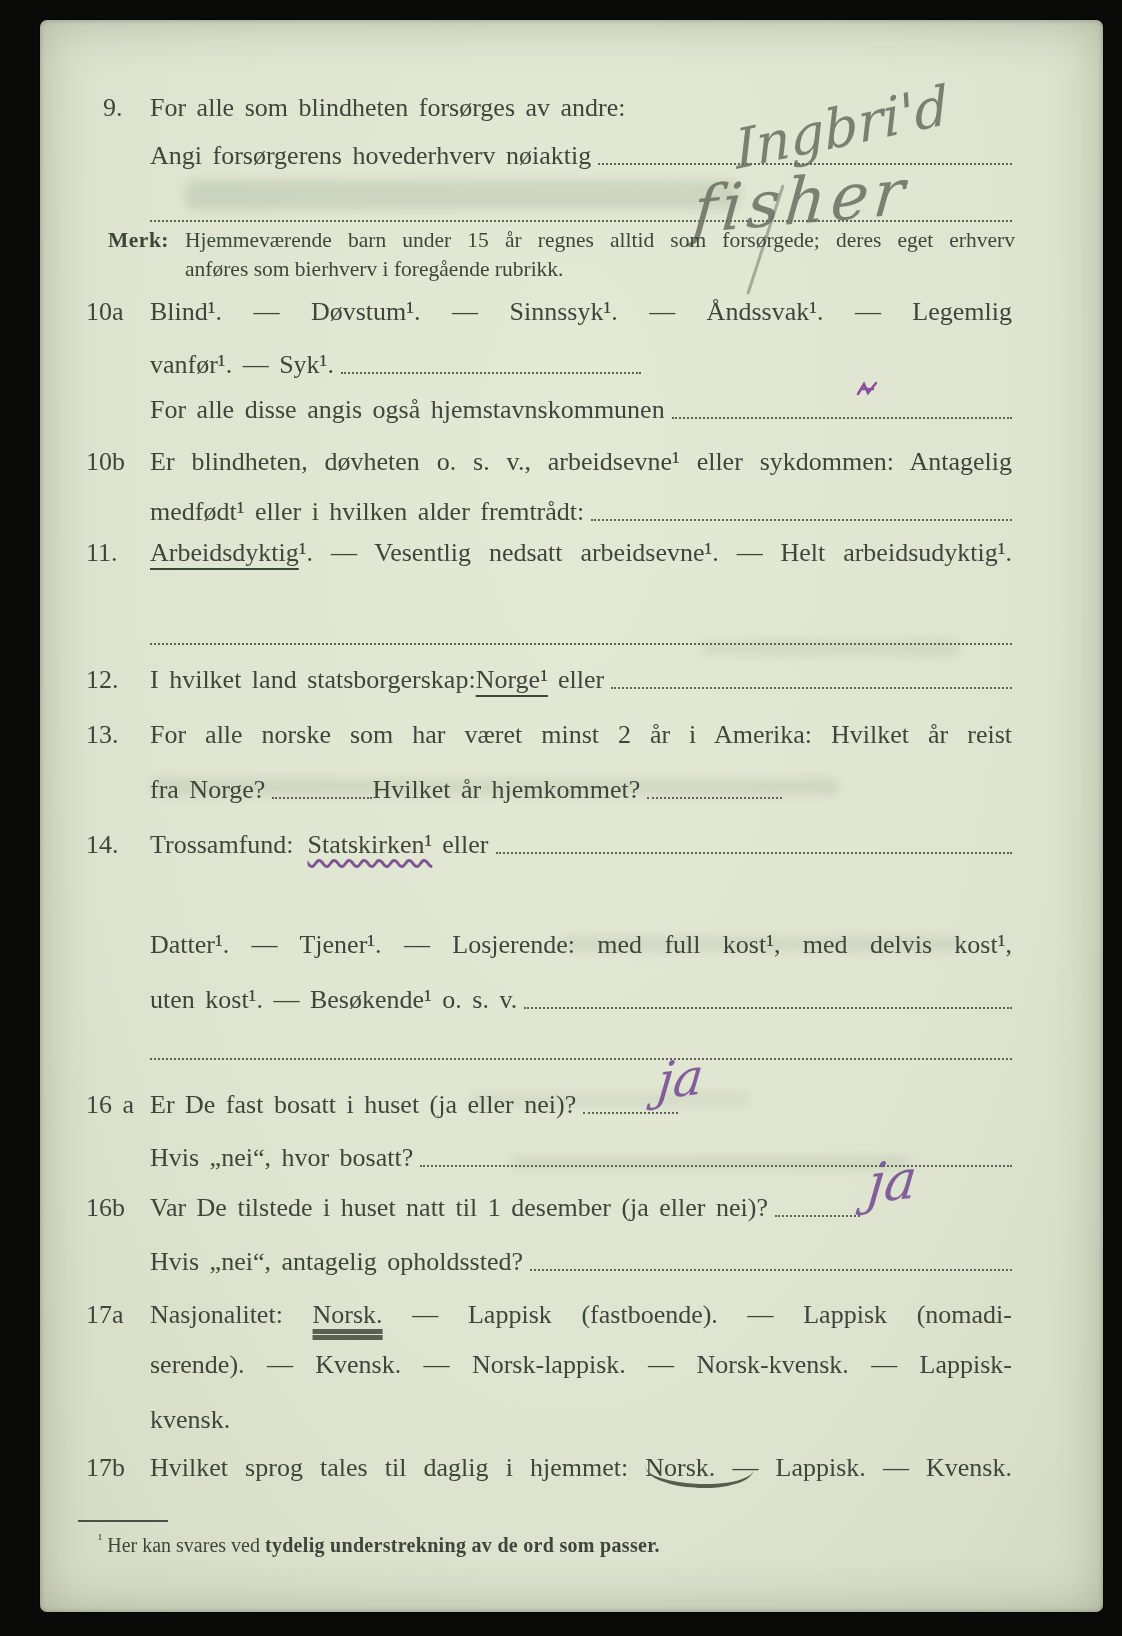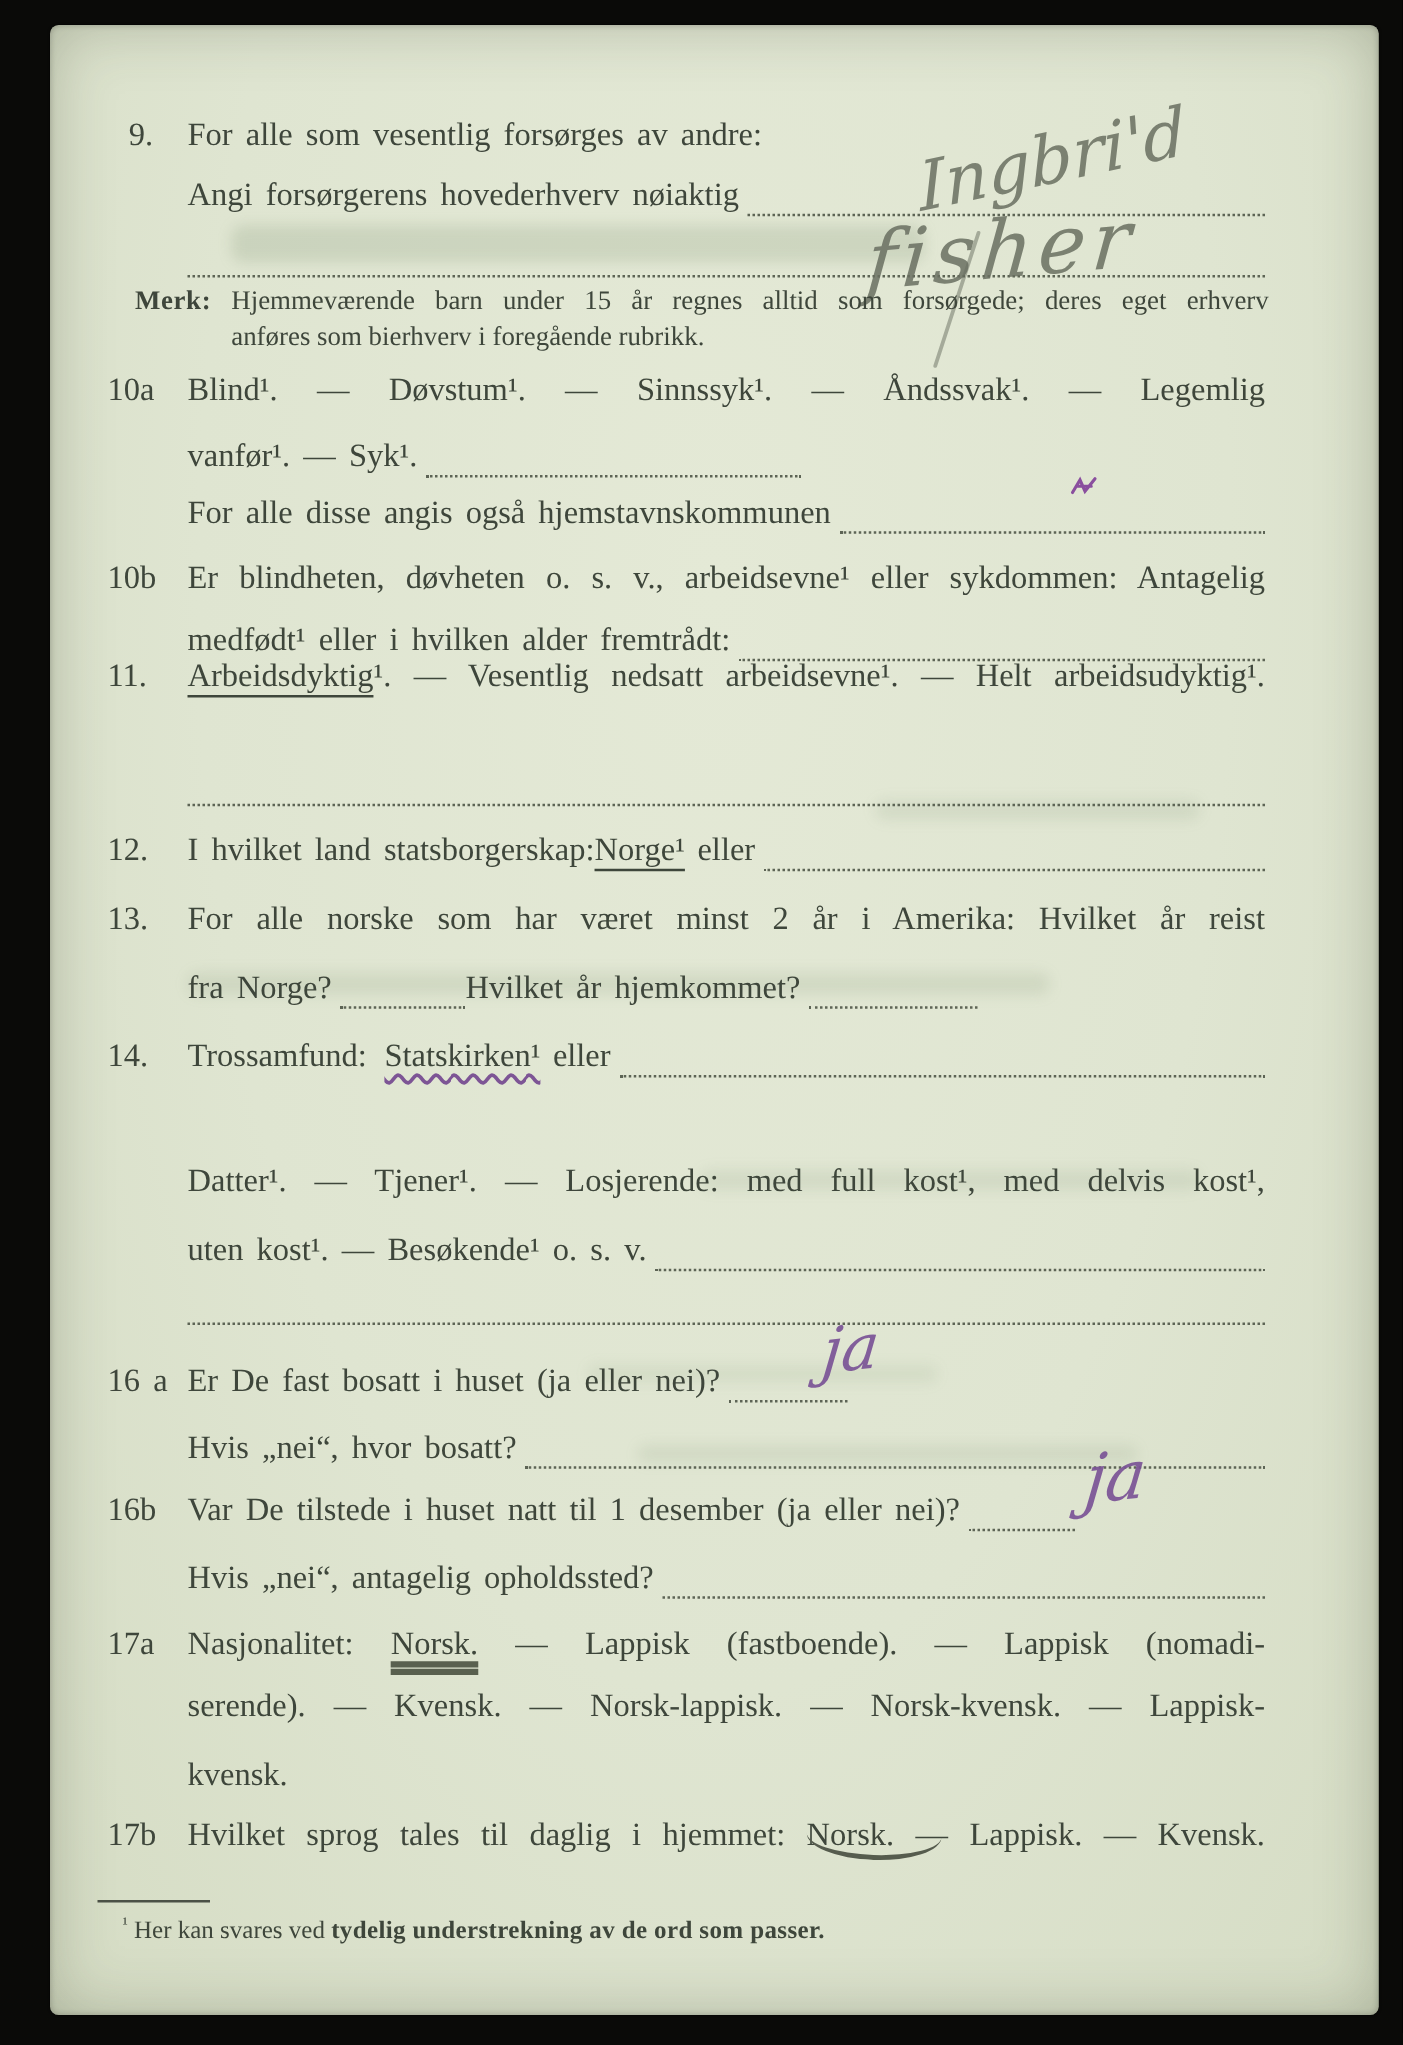--- a/index.html
+++ b/index.html
@@ -4,21 +4,21 @@
 <style>
   html,body{margin:0;padding:0;background:#050505;}
   .stage{position:relative;width:1122px;height:1636px;background:#0a0a08;overflow:hidden;
          font-family:"Liberation Serif","DejaVu Serif",serif;}
   .paper{position:absolute;left:40px;top:20px;width:1063px;height:1592px;
          background:radial-gradient(ellipse at 50% 28%, #e4e9d6 0%, #dfe5d1 55%, #d5dcc4 100%);
          border-radius:7px;
          box-shadow:inset 0 0 50px rgba(60,70,48,.28), inset 0 0 5px rgba(0,0,0,.25), 0 0 2px #000;}
   .row{position:absolute;left:150px;width:862px;font-size:26px;line-height:34px;color:#3e463b;
        word-spacing:4px;}
-  .row.flex{display:flex;align-items:flex-end;}
+  .row.flex{display:flex;align-items:flex-start;}
   .row.flex .txt{white-space:nowrap;}
   .just{text-align:justify;text-align-last:justify;}
   .num{position:absolute;left:-64px;width:60px;white-space:nowrap;}
   .num.n9{left:-47px;}
   .dots{flex:1 1 auto;border-bottom:2px dotted #5d6455;height:24px;margin-left:7px;min-width:20px;}
   .dots.fixed{flex:0 0 auto;}
   .sep{position:absolute;left:150px;width:862px;height:12px;border-bottom:2px dotted #5d6455;}
   .merkrow{position:absolute;left:185px;width:830px;font-size:21.5px;line-height:29px;color:#3e463b;}
   .merklabel{position:absolute;left:-101px;font-weight:bold;letter-spacing:.5px;margin-left:24px;}
   .foot{position:absolute;left:98px;width:880px;font-size:20px;color:#3e463b;}
@@ -51,21 +51,21 @@
 
   <div class="ghost" style="left:185px;top:180px;width:555px;height:30px;"></div>
   <div class="ghost" style="left:700px;top:640px;width:260px;height:16px;background:rgba(110,135,100,.12);"></div>
   <div class="ghost" style="left:150px;top:778px;width:690px;height:18px;background:rgba(110,135,100,.14);"></div>
   <div class="ghost" style="left:560px;top:936px;width:400px;height:16px;background:rgba(110,135,100,.12);"></div>
   <div class="ghost" style="left:470px;top:1092px;width:280px;height:14px;background:rgba(110,135,100,.10);"></div>
   <div class="ghost" style="left:510px;top:1156px;width:400px;height:14px;background:rgba(110,135,100,.12);"></div>
 
   <div class="row" style="top:91px">
     <span class="num n9">9.</span>
-    <span>For alle som vesentlig forsørges av andre:</span>
+    <span>For alle som blindheten forsørges av andre:</span>
   </div>
   <div class="row flex" style="top:139px">
     <span class="txt">Angi forsørgerens hovederhverv nøiaktig</span>
     <span class="dots"></span>
   </div>
   <div class="sep" style="top:208px"></div>
 
   <div class="hw" style="left:733px;top:96px;font-size:54px;transform:rotate(-12deg) skewX(-8deg);">Ingbri'd</div>
   <div class="hw" style="left:693px;top:164px;font-size:64px;letter-spacing:5px;transform:rotate(-5deg) skewX(-10deg);">fisher</div>
   <div class="hwtail" style="left:764px;top:182px;height:115px;transform:rotate(18deg);"></div>
@@ -96,21 +96,21 @@
 
   <div class="row just" style="top:445px">
     <span class="num">10b</span>
     <span>Er blindheten, døvheten o. s. v., arbeidsevne¹ eller sykdommen: Antagelig</span>
   </div>
   <div class="row flex" style="top:495px">
     <span class="txt">medfødt¹ eller i hvilken alder fremtrådt:</span>
     <span class="dots"></span>
   </div>
 
-  <div class="row just" style="top:524px">
+  <div class="row just" style="top:536px">
     <span class="num">11.</span>
     <span class="ul-purple">Arbeidsdyktig</span><span>¹. — Vesentlig nedsatt arbeidsevne¹. — Helt arbeidsudyktig¹.</span>
   </div>
   <div class="sep" style="top:631px"></div>
 
   <div class="row flex" style="top:663px">
     <span class="num">12.</span>
     <span class="txt">I hvilket land statsborgerskap:</span>
     <span class="txt ul-purple" style="">Norge¹</span>
     <span class="txt" style="margin-left:10px">eller</span>

